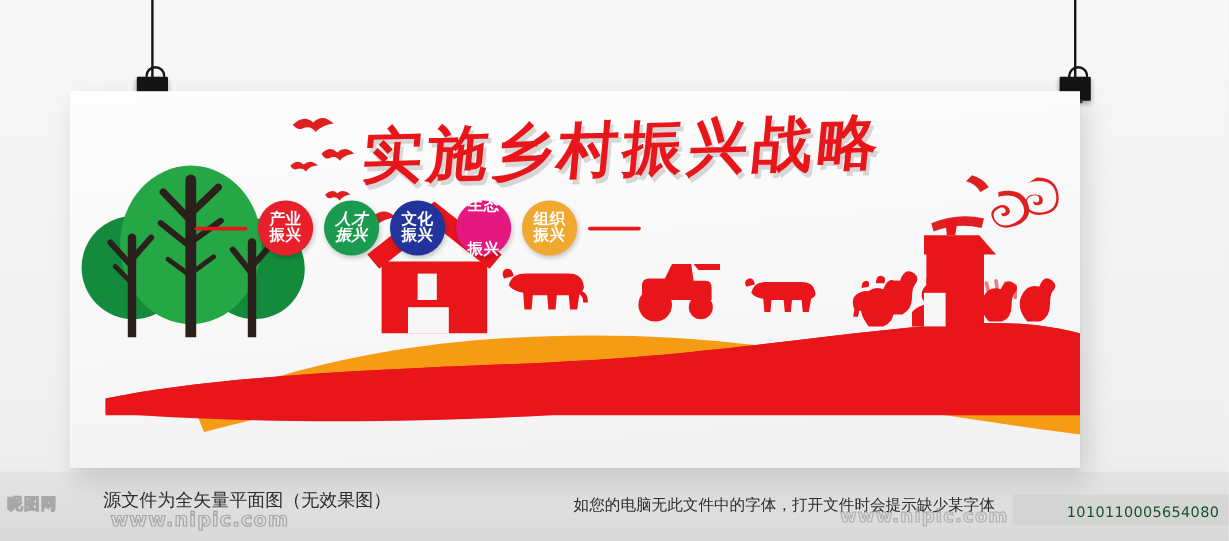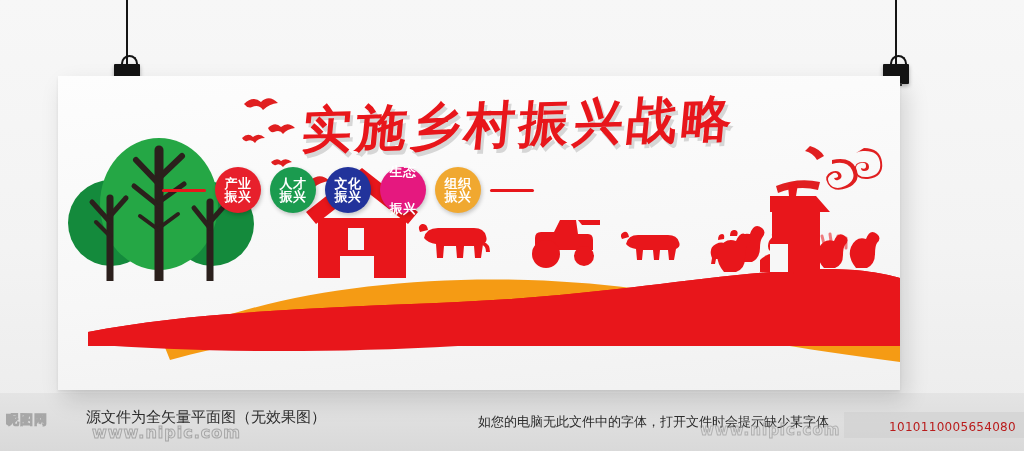--- a/index.html
+++ b/index.html
@@ -111,21 +111,21 @@
   #wm-url2{
     position:absolute; left:700px; top:421px; z-index:22;
     font-family:"DejaVu Sans","Liberation Sans",sans-serif;
     font-size:15px; font-weight:700; letter-spacing:1px;
     color:rgba(255,255,255,.0);
     -webkit-text-stroke:1px rgba(140,140,140,.55);
   }
   #barcode-num{
     position:absolute; right:8px; top:420px; z-index:22;
     font-family:"DejaVu Sans","Liberation Sans",sans-serif;
-    font-size:12px; color:#b91c1c; letter-spacing:.3px;
+    font-size:12px; color:#14532d; letter-spacing:.3px;
   }
   #barcode-plate{
     position:absolute; right:0; top:412px; width:180px; height:26px;
     background:rgba(205,205,205,.55); z-index:21;
   }
 </style>
 </head>
 <body>
 
 <div id="wall">
@@ -294,21 +294,21 @@
     <div id="headline-text">实施乡村振兴战略</div>
   </div>
 
   <div id="pillars">
     <div class="rule"></div>
 
     <div class="pill" style="background:#e7202c;">
       <span>产业</span>
       <span>振兴</span>
     </div>
-    <div class="pill" style="background:#1b9b4f;">
+    <div class="pill" style="background:#1b9b4f;font-style:italic;">
       <span>人才</span>
       <span>振兴</span>
     </div>
     <div class="pill" style="background:#22339b;">
       <span>文化</span>
       <span>振兴</span>
     </div>
     <div class="pill" style="background:#e5187f;gap:23px;">
       <span>生态</span>
       <span>振兴</span>

